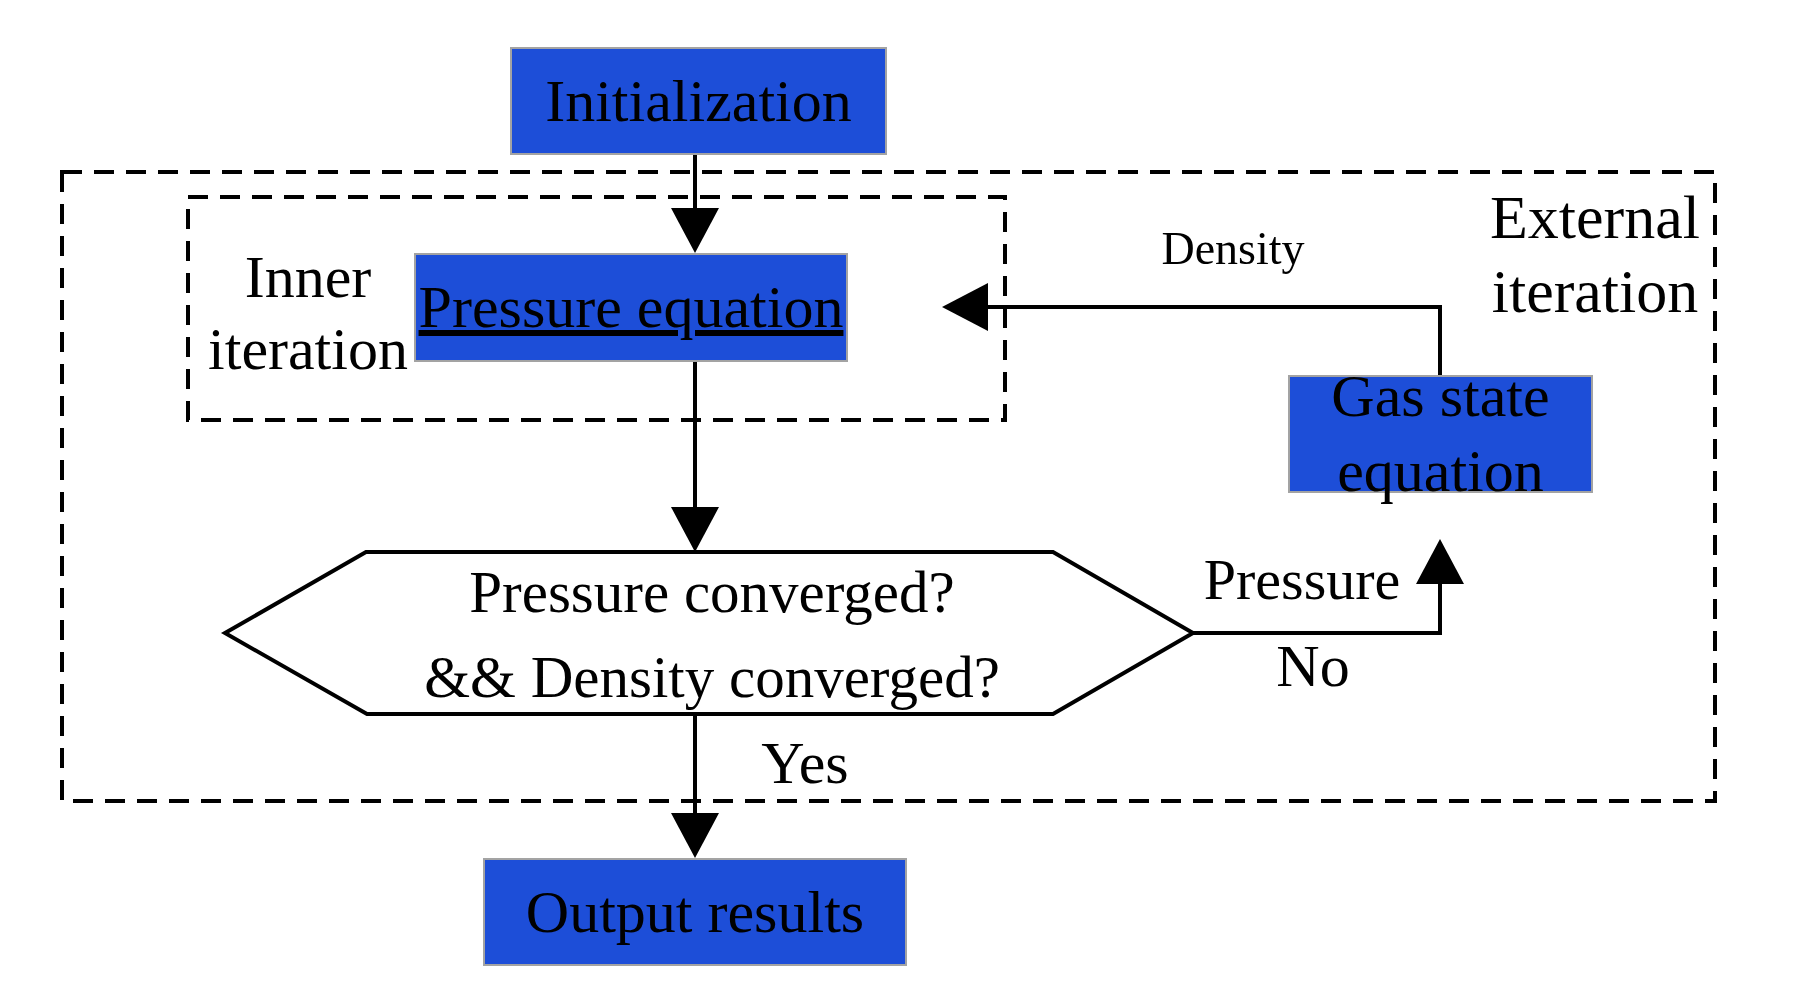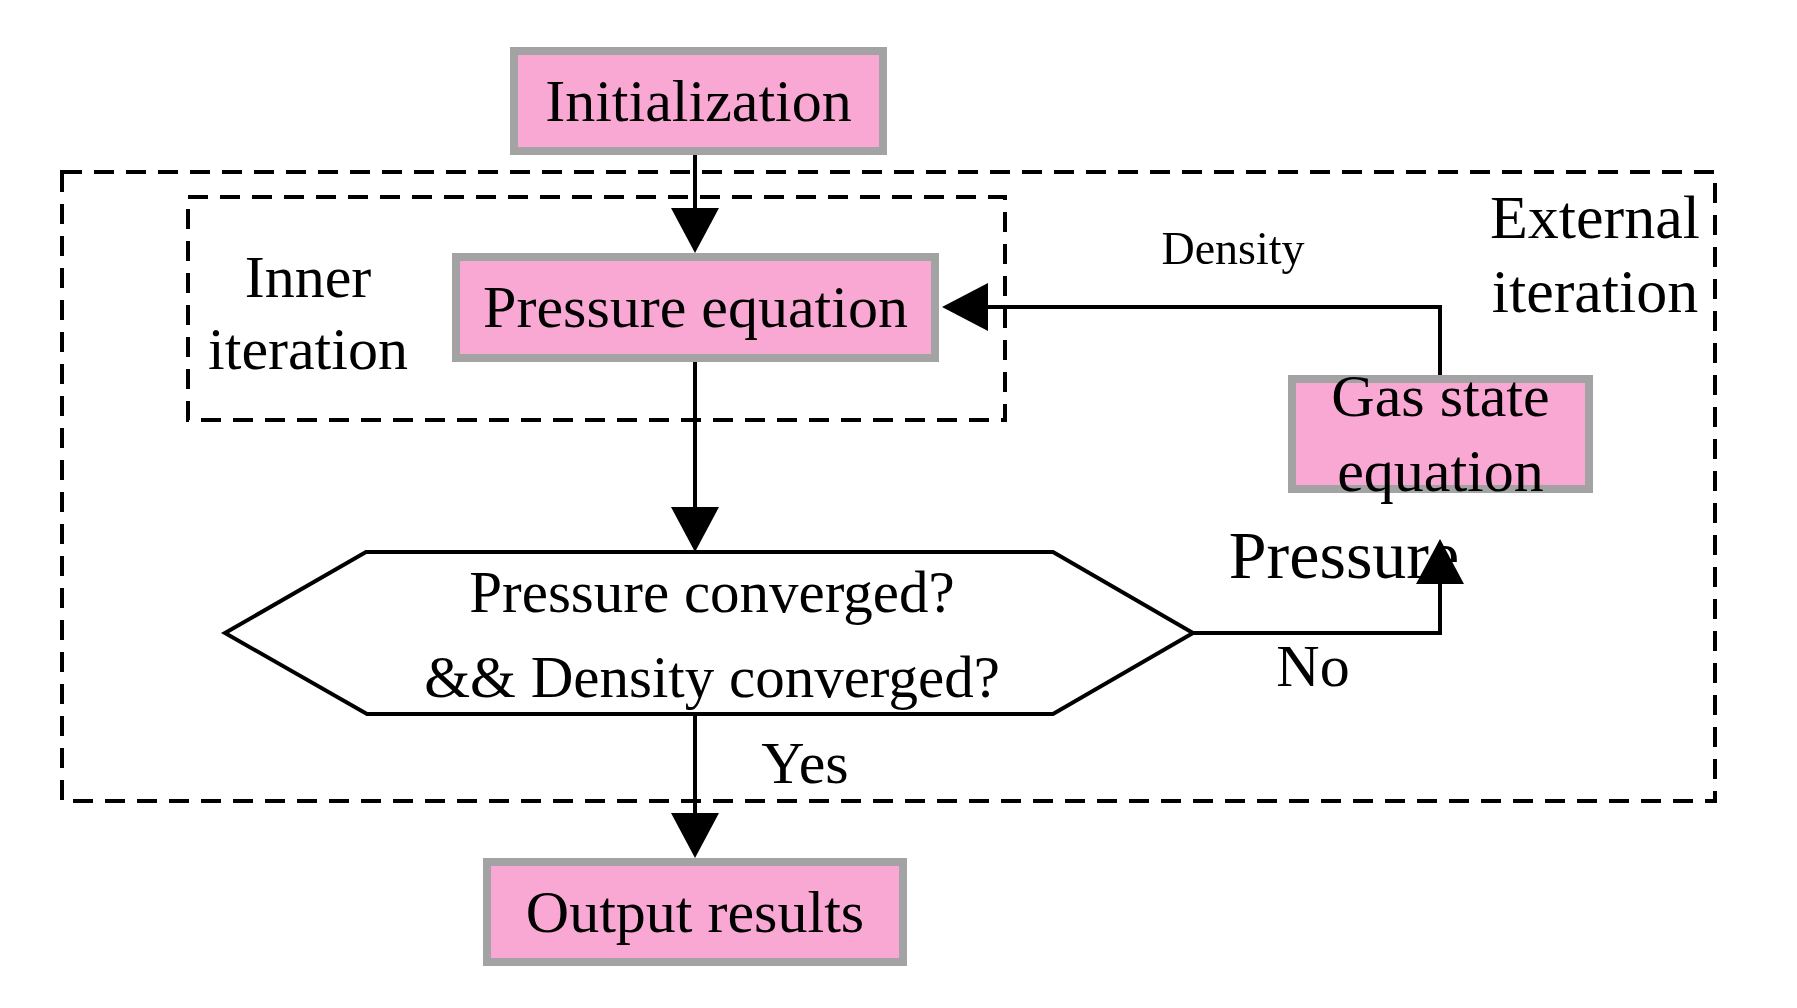--- a/index.html
+++ b/index.html
@@ -19,22 +19,22 @@
   #connectors {
     position: absolute;
     left: 0;
     top: 0;
     width: 1797px;
     height: 1008px;
   }
   .node-box {
     position: absolute;
     box-sizing: border-box;
-    border: 8px solid #a3a3a3;
-    background: #f9a8d4;
+    border: 2px solid #a3a3a3;
+    background: #1d4ed8;
     display: flex;
     flex-direction: column;
     align-items: center;
     justify-content: center;
     text-align: center;
     font-size: 60px;
     line-height: 1.18;
     white-space: nowrap;
   }
   .free-label {
@@ -75,21 +75,21 @@
     <polygon points="942,307 988,283 988,331" fill="#000000"></polygon>
 
     <polyline points="1193,633 1440,633 1440,583" fill="none" stroke="#000000" stroke-width="4"></polyline>
     <polygon points="1440,539 1416,584 1464,584" fill="#000000"></polygon>
   </svg>
 
   <div class="node-box" style="left:510px; top:47px; width:377px; height:108px;">
     <span>Initialization</span>
   </div>
 
-  <div class="node-box" style="left:452px; top:253px; width:487px; height:109px;">
+  <div class="node-box" style="left:414px; top:253px; width:434px; height:109px;text-decoration:underline;">
     <span>Pressure equation</span>
   </div>
 
   <div class="node-box" style="left:1288px; top:375px; width:305px; height:118px; line-height:1.25;">
     <span>Gas state</span>
     <span>equation</span>
   </div>
 
   <div class="node-box" style="left:483px; top:858px; width:424px; height:108px;">
     <span>Output results</span>
@@ -103,20 +103,20 @@
     <span>iteration</span>
   </div>
 
   <div class="free-label two-line" style="left:1595px; top:254px; font-size:62px;">
     <span>External</span>
     <span>iteration</span>
   </div>
 
   <div class="free-label" style="left:1233px; top:249px; font-size:46px;">Density</div>
 
-  <div class="free-label" style="left:1302px; top:556px; font-size:68px;margin-left:42px;">Pressure</div>
+  <div class="free-label" style="left:1302px; top:580px; font-size:58px;">Pressure</div>
 
   <div class="free-label" style="left:1313px; top:666px; font-size:60px;">No</div>
 
   <div class="free-label" style="left:805px; top:763px; font-size:60px;">Yes</div>
 
 
 </div>
 
 </body></html>

